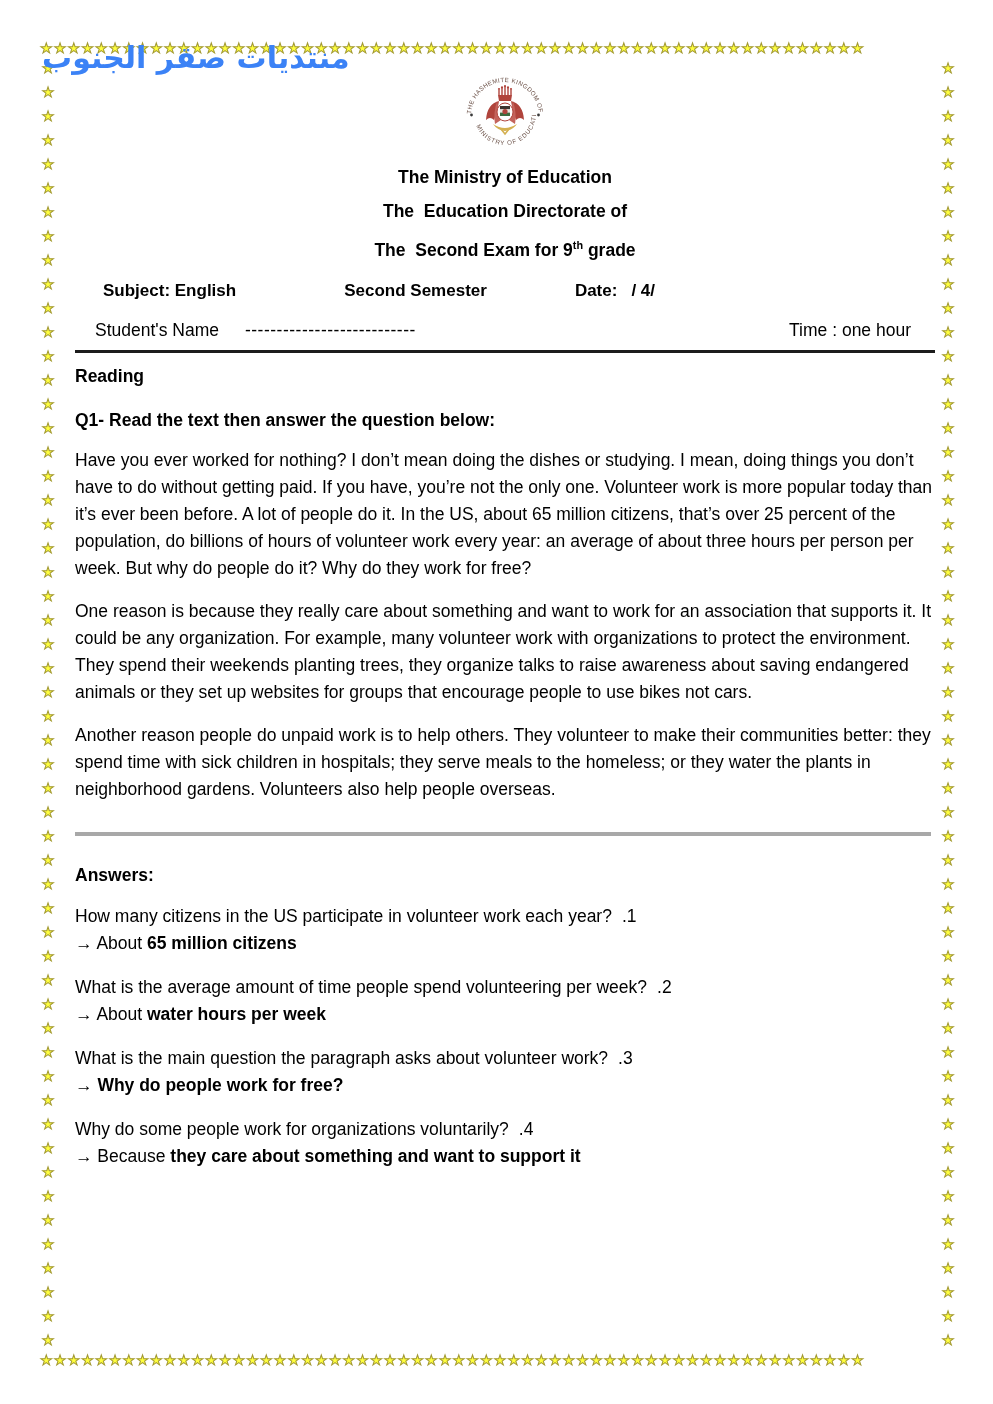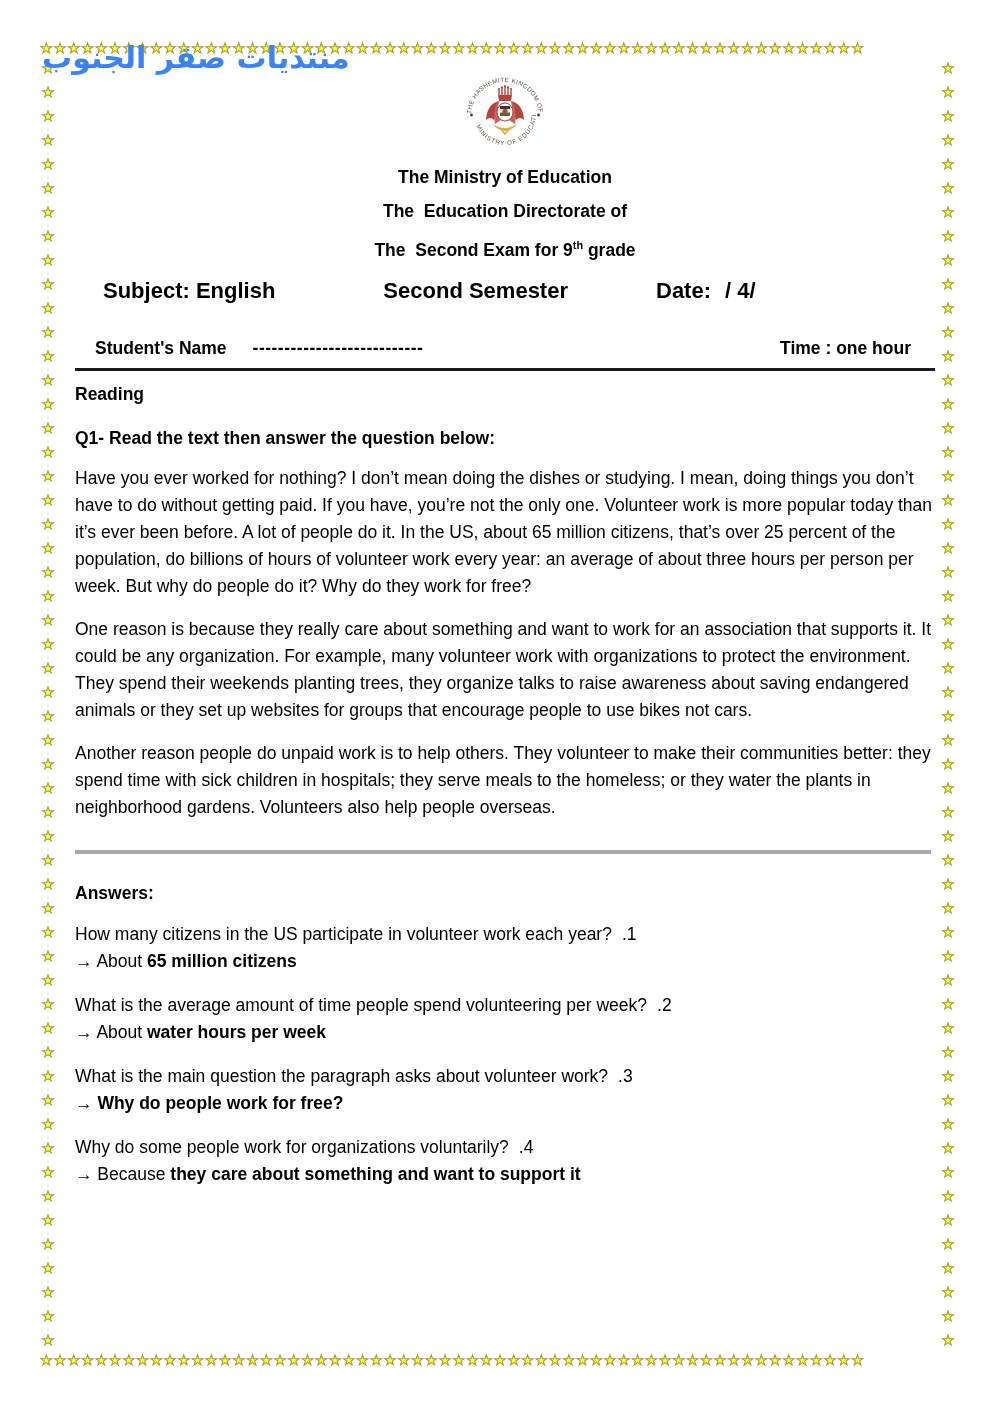--- a/index.html
+++ b/index.html
@@ -25,26 +25,26 @@
     font-family:"DejaVu Sans","Liberation Sans",sans-serif;
   }
   
   .content{position:absolute;left:75px;right:58px;top:0;}
   .logo-wrap{text-align:center;padding-top:74px;}
   .h-line{
     text-align:center;font-size:17.5px;font-weight:bold;margin-top:12px;
     white-space:pre-wrap;line-height:22px;
   }
   .h-line sup{font-size:0.62em;}
-  .meta-row{display:flex;font-size:22px;font-weight:bold;margin-top:19px;line-height:22px;}
+  .meta-row{display:flex;font-size:17px;font-weight:bold;margin-top:19px;line-height:22px;}
   .meta-subject{margin-left:28px;}
   .meta-semester{margin-left:108px;text-align:center;}
   .meta-date{margin-left:88px;}
   .meta-date-value{margin-left:14px;}
-  .student-row{display:flex;justify-content:space-between;font-size:17.5px;font-weight:bold;margin-top:35px;line-height:22px;}
+  .student-row{display:flex;justify-content:space-between;font-size:17.5px;font-weight:normal;margin-top:17px;line-height:22px;}
   .student-left{display:flex;margin-left:20px;}
   .name-dashes{margin-left:26px;letter-spacing:0.5px;}
   .time{margin-right:24px;}
   .top-rule{height:3px;background:#1c1c1c;margin-top:9px;}
   .section-title{font-size:17.5px;font-weight:bold;margin-top:12px;line-height:22px;}
   .q-heading{font-size:17.5px;font-weight:bold;margin-top:22px;line-height:22px;}
   .para{font-size:17.5px;line-height:27px;margin-top:16px;text-align:left;}
   .mid-rule{height:4px;background:#a8a8a8;margin-top:29px;margin-right:4px;}
   .answers-title{font-size:17.5px;font-weight:bold;margin-top:28px;line-height:22px;}
   .qa{margin-top:17px;font-size:17.5px;line-height:27px;}

